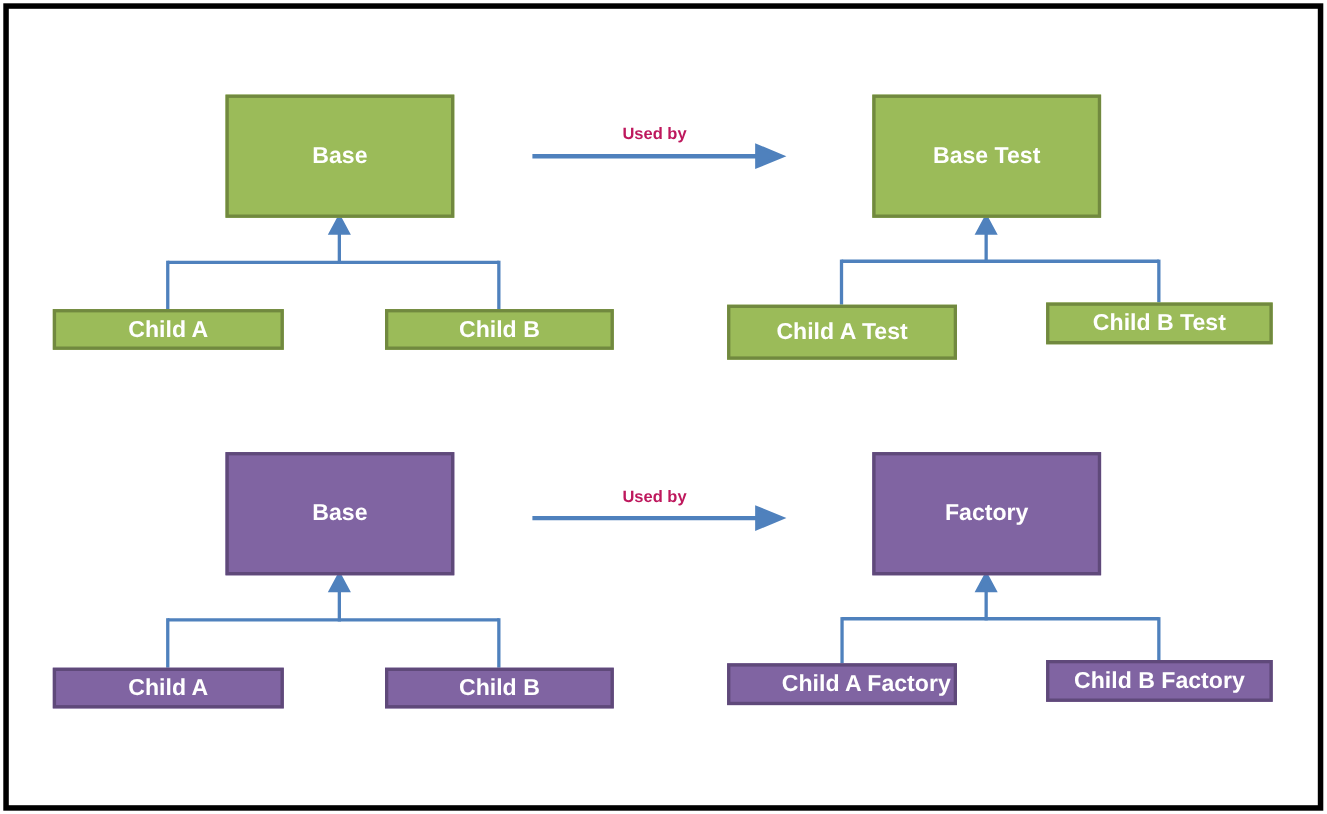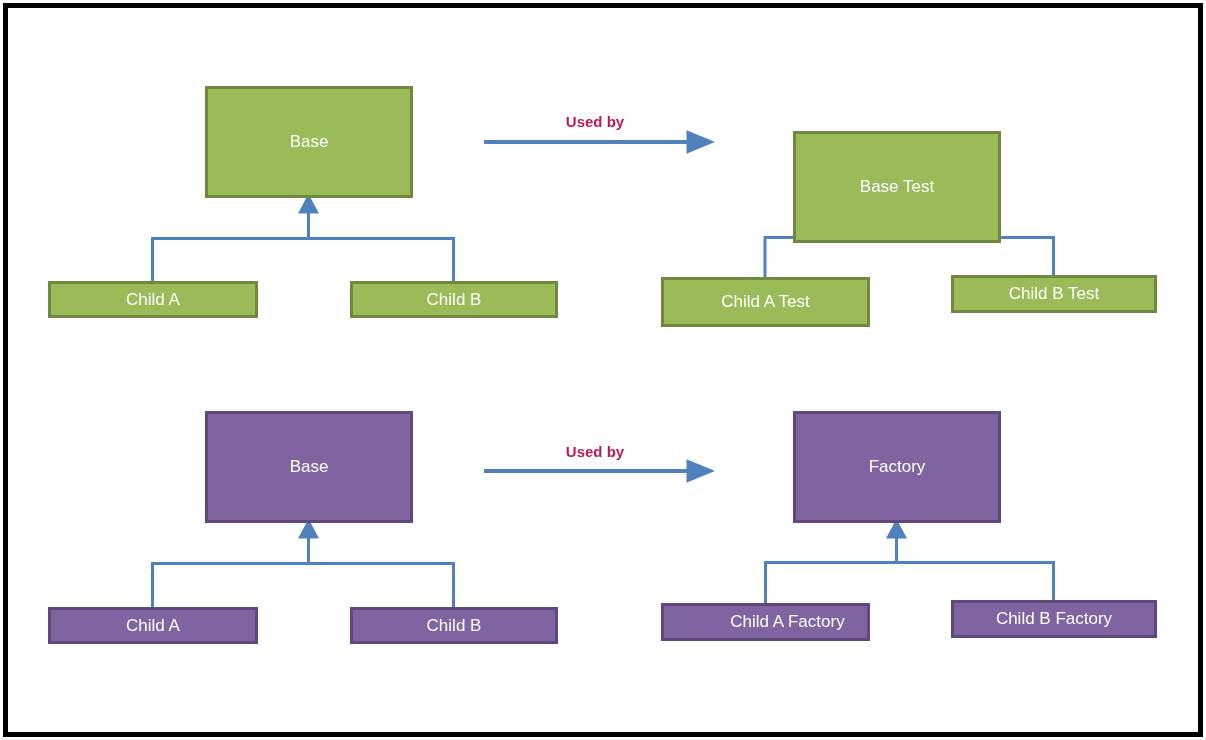--- a/index.html
+++ b/index.html
@@ -23,30 +23,30 @@
     width: 1206px; height: 740px;
     pointer-events: none;
   }
   .box {
     position: absolute;
     box-sizing: border-box;
     display: flex;
     align-items: center;
     justify-content: center;
     color: #ffffff;
-    font-weight: normal;
-    font-size: 17px;
+    font-weight: bold;
+    font-size: 21px;
     text-align: center;
   }
   .green  { background: #9BBB59; border: 3px solid #71893F; }
   .purple { background: #8064A2; border: 3px solid #5F497A; }
 
   
   .g-base-l { left: 205px; top: 86px;  width: 208px; height: 112px; }
-  .g-base-r { left: 793px; top: 86px;  width: 208px; height: 112px; margin-top: 45px; }
+  .g-base-r { left: 793px; top: 86px;  width: 208px; height: 112px; }
   .p-base-l { left: 205px; top: 411px; width: 208px; height: 112px; }
   .p-base-r { left: 793px; top: 411px; width: 208px; height: 112px; }
 
   
   .g-child-a-l { left: 48px;  top: 281px; width: 210px; height: 37px; }
   .g-child-b-l { left: 350px; top: 281px; width: 208px; height: 37px; }
   .g-child-a-r { left: 661px; top: 277px; width: 209px; height: 50px; }
   .g-child-b-r { left: 951px; top: 275px; width: 206px; height: 38px; }
 
   

